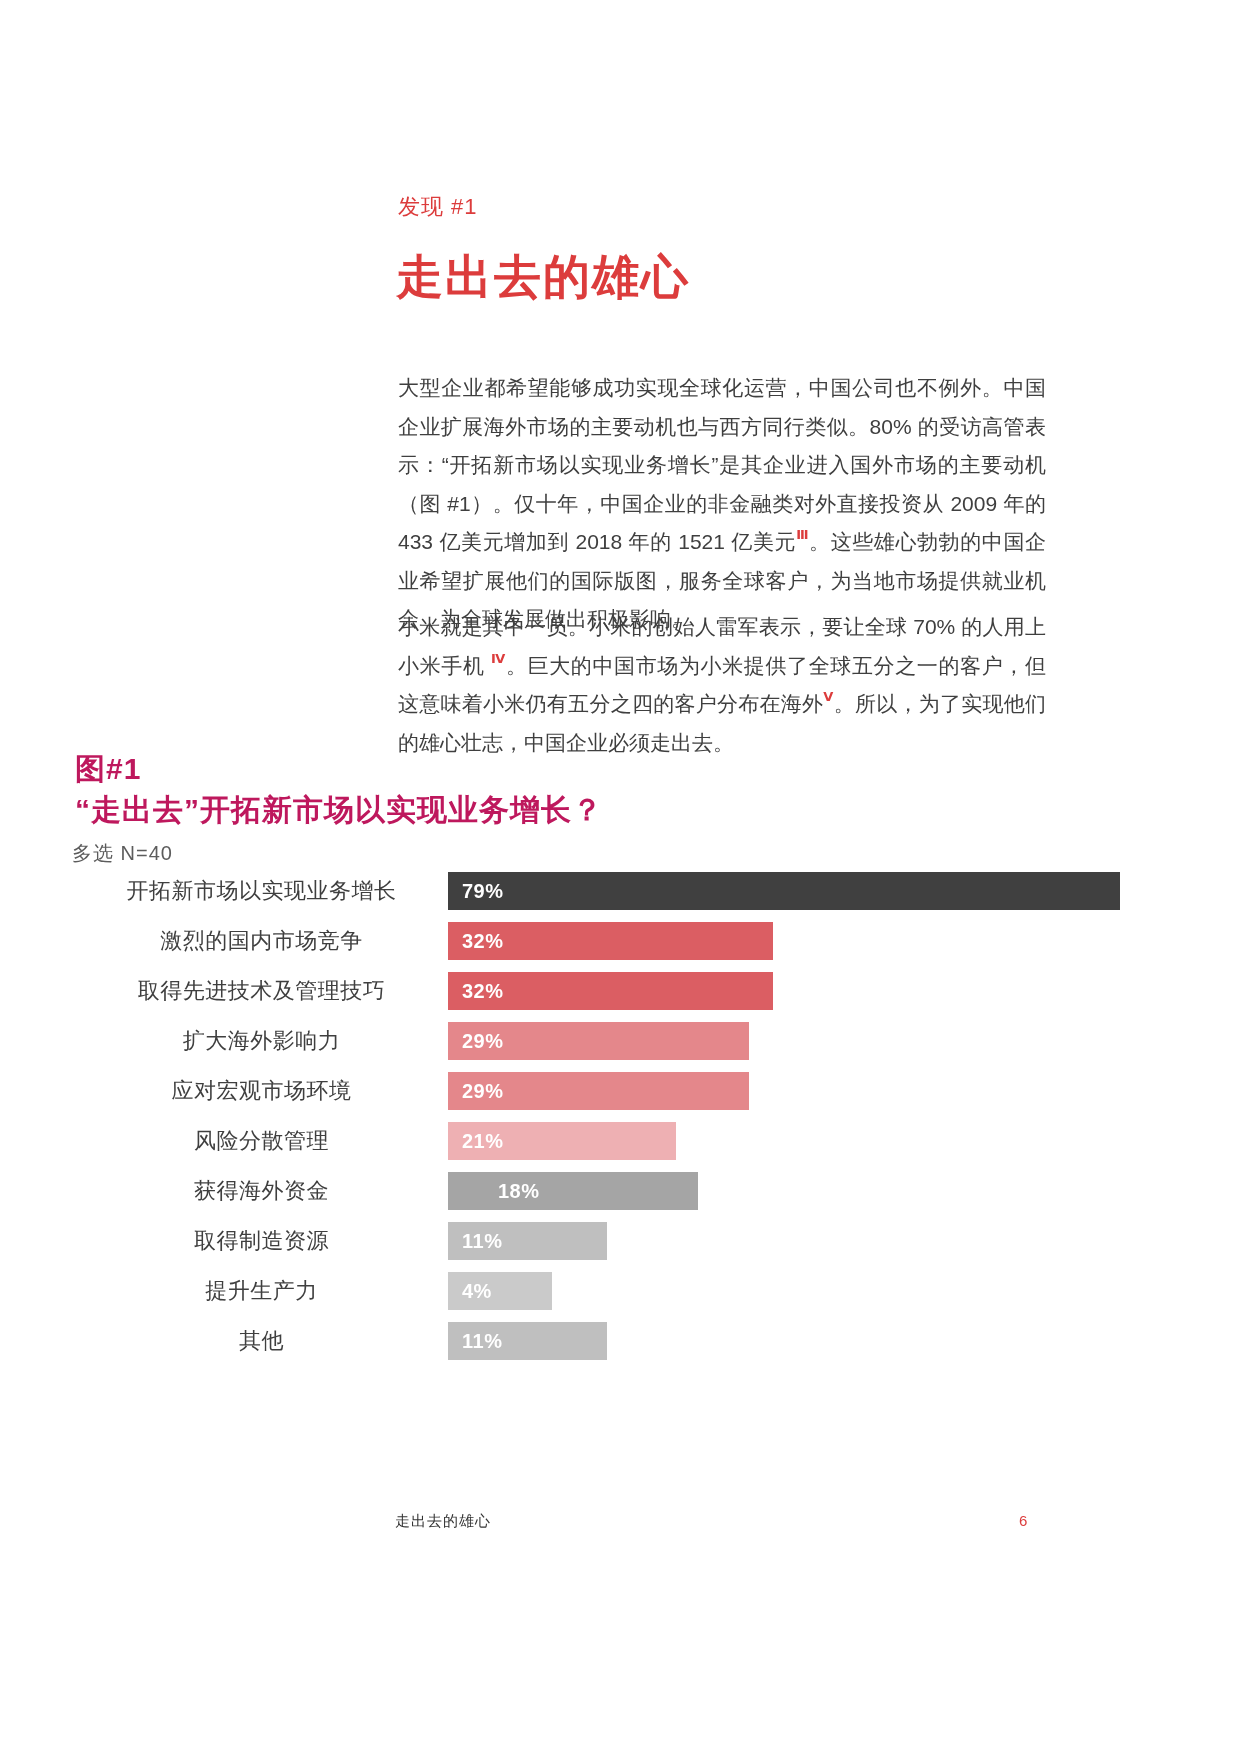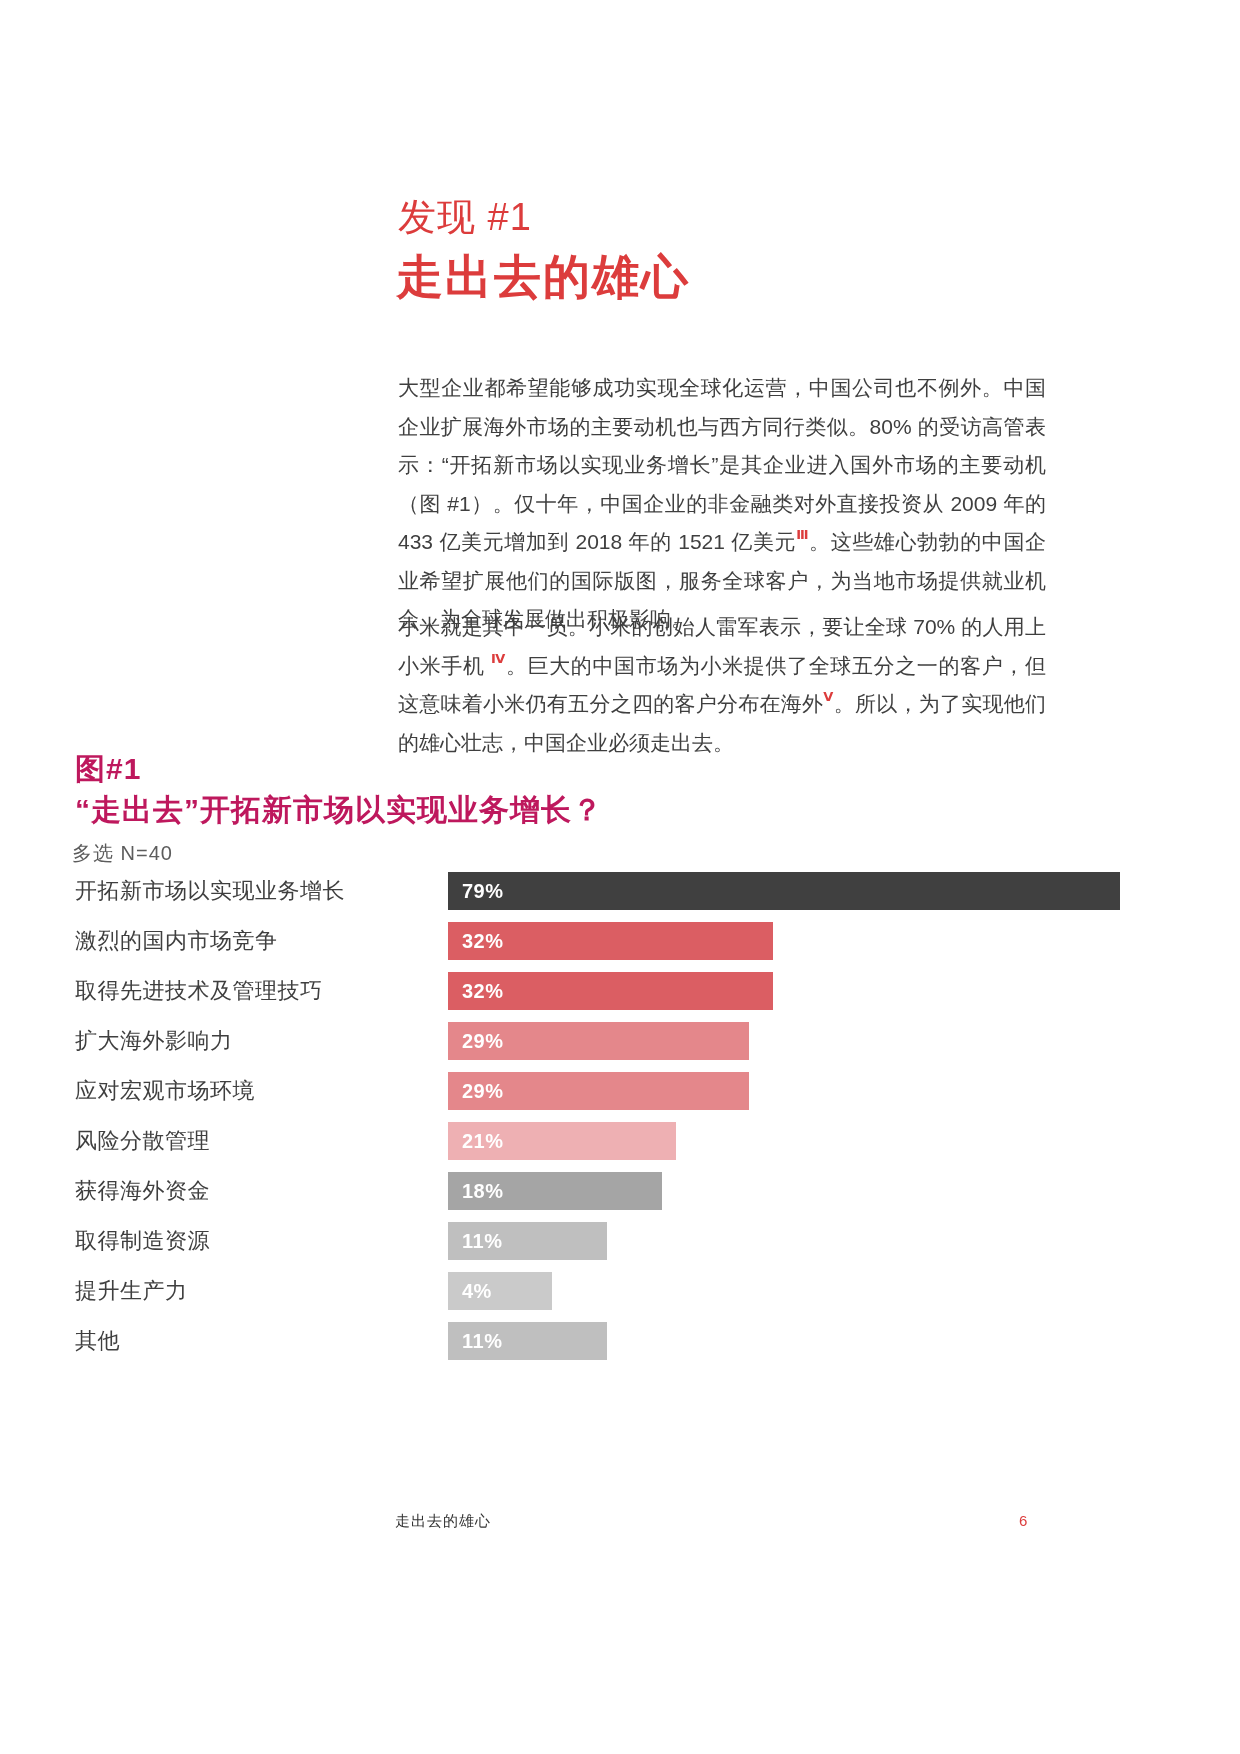--- a/index.html
+++ b/index.html
@@ -6,21 +6,21 @@
   .page{
     position:relative;
     width:1240px;height:1754px;
     background:#ffffff;
     font-family:"Liberation Sans","DejaVu Sans",sans-serif;
     color:#3f3f3f;
     overflow:hidden;
   }
   .finding-label{
     position:absolute;left:398px;top:192px;
-    font-size:38px;font-weight:500;color:#dc3c3c;
+    font-size:22px;font-weight:500;color:#dc3c3c;
     letter-spacing:1px;
   }
   .main-title{
     position:absolute;left:396px;top:246px;
     font-size:47px;font-weight:800;color:#dc3c3c;
     margin:0;letter-spacing:2px;
   }
   .para{
     position:absolute;left:398px;width:648px;
     font-size:21px;line-height:38.5px;color:#3f3f3f;
@@ -38,21 +38,21 @@
     line-height:41px;letter-spacing:1px;
   }
   .figure-note{
     position:absolute;left:72px;top:840px;
     font-size:20px;color:#5c5c5c;letter-spacing:1px;
   }
   .chart{
     position:absolute;left:75px;top:872px;width:1048px;
   }
   .chart-row{
-    display:flex;align-items:center;height:38px;margin-bottom:12px;
+    display:flex;align-items:center;height:38px;margin-bottom:12px;text-align:center;
   }
   .chart-label{
     flex:0 0 373px;font-size:22px;color:#3f3f3f;letter-spacing:0.5px;
   }
   .chart-track{
     flex:1 1 auto;height:38px;position:relative;
   }
   .chart-bar{
     height:38px;display:flex;align-items:center;
   }
@@ -138,21 +138,21 @@
         <div class="chart-label">风险分散管理</div>
         <div class="chart-track">
           <div class="chart-bar" style="width: 228px; background: rgb(238, 176, 179);">
             <span class="chart-value">21%</span>
           </div>
         </div>
       </div>
       <div class="chart-row">
         <div class="chart-label">获得海外资金</div>
         <div class="chart-track">
-          <div class="chart-bar" style="width: 214px; background: rgb(165, 165, 165);">
+          <div class="chart-bar" style="width: 214px; background: rgb(165, 165, 165); padding-left: 36px;">
             <span class="chart-value">18%</span>
           </div>
         </div>
       </div>
       <div class="chart-row">
         <div class="chart-label">取得制造资源</div>
         <div class="chart-track">
           <div class="chart-bar" style="width: 159px; background: rgb(191, 191, 191);">
             <span class="chart-value">11%</span>
           </div>

